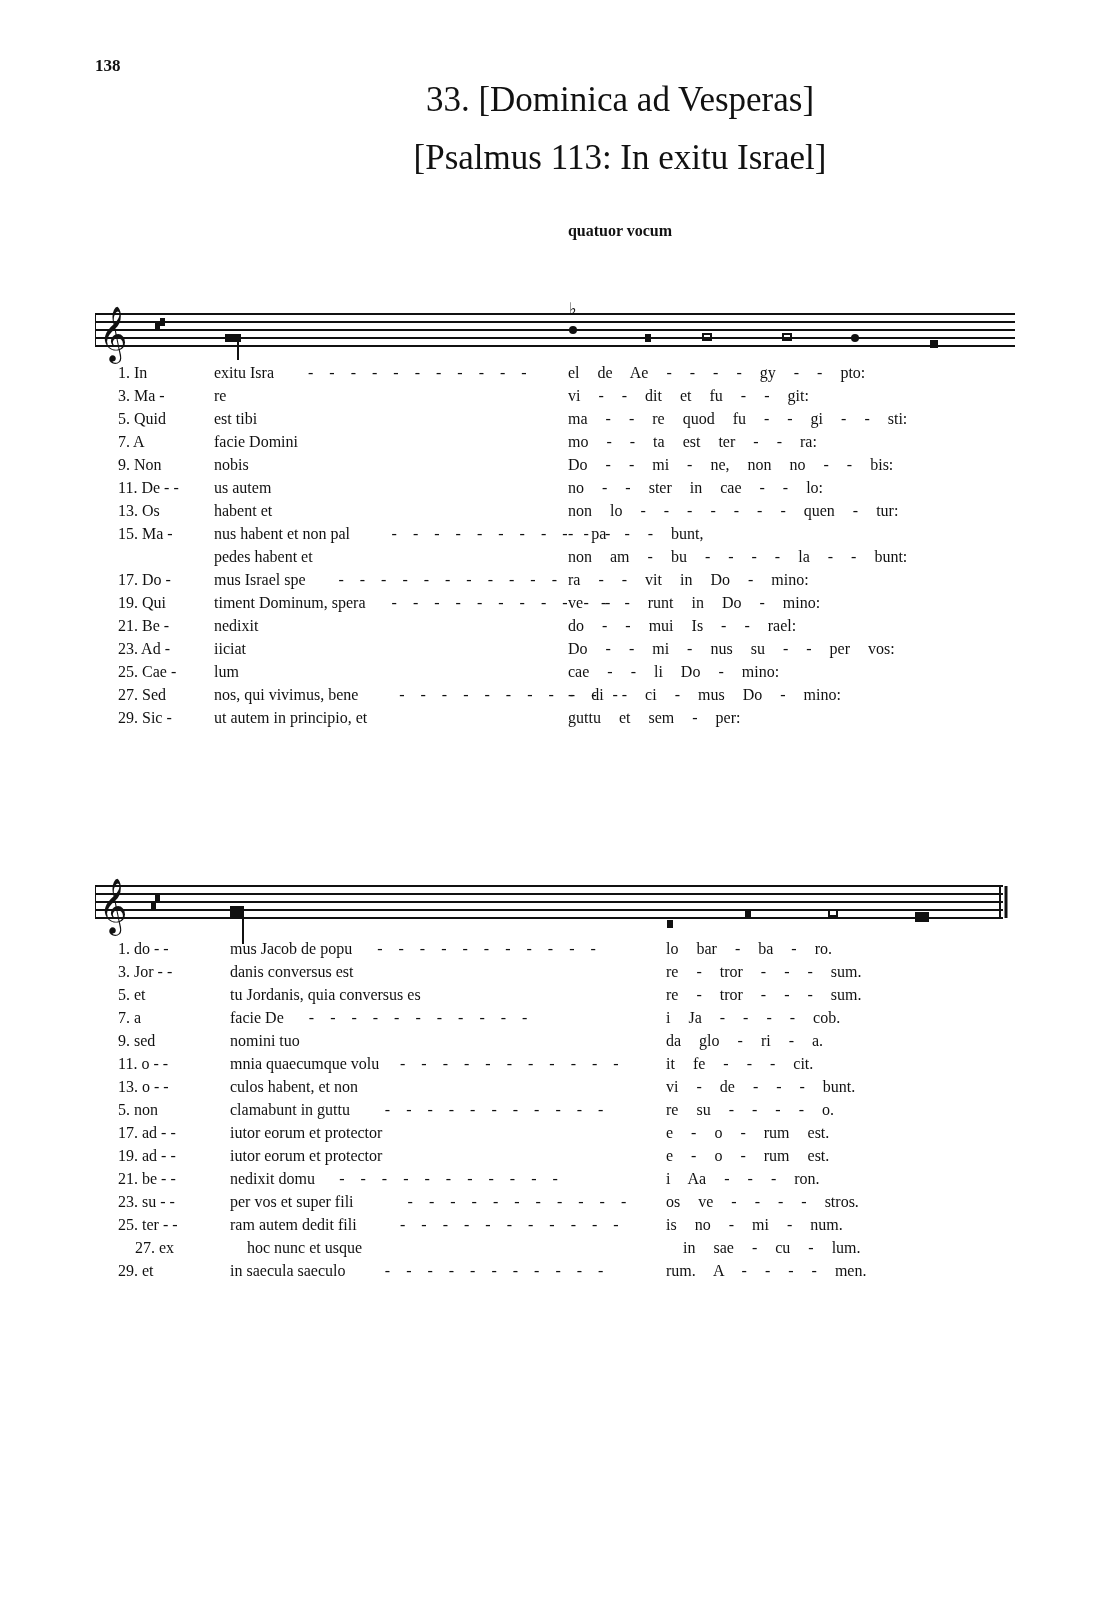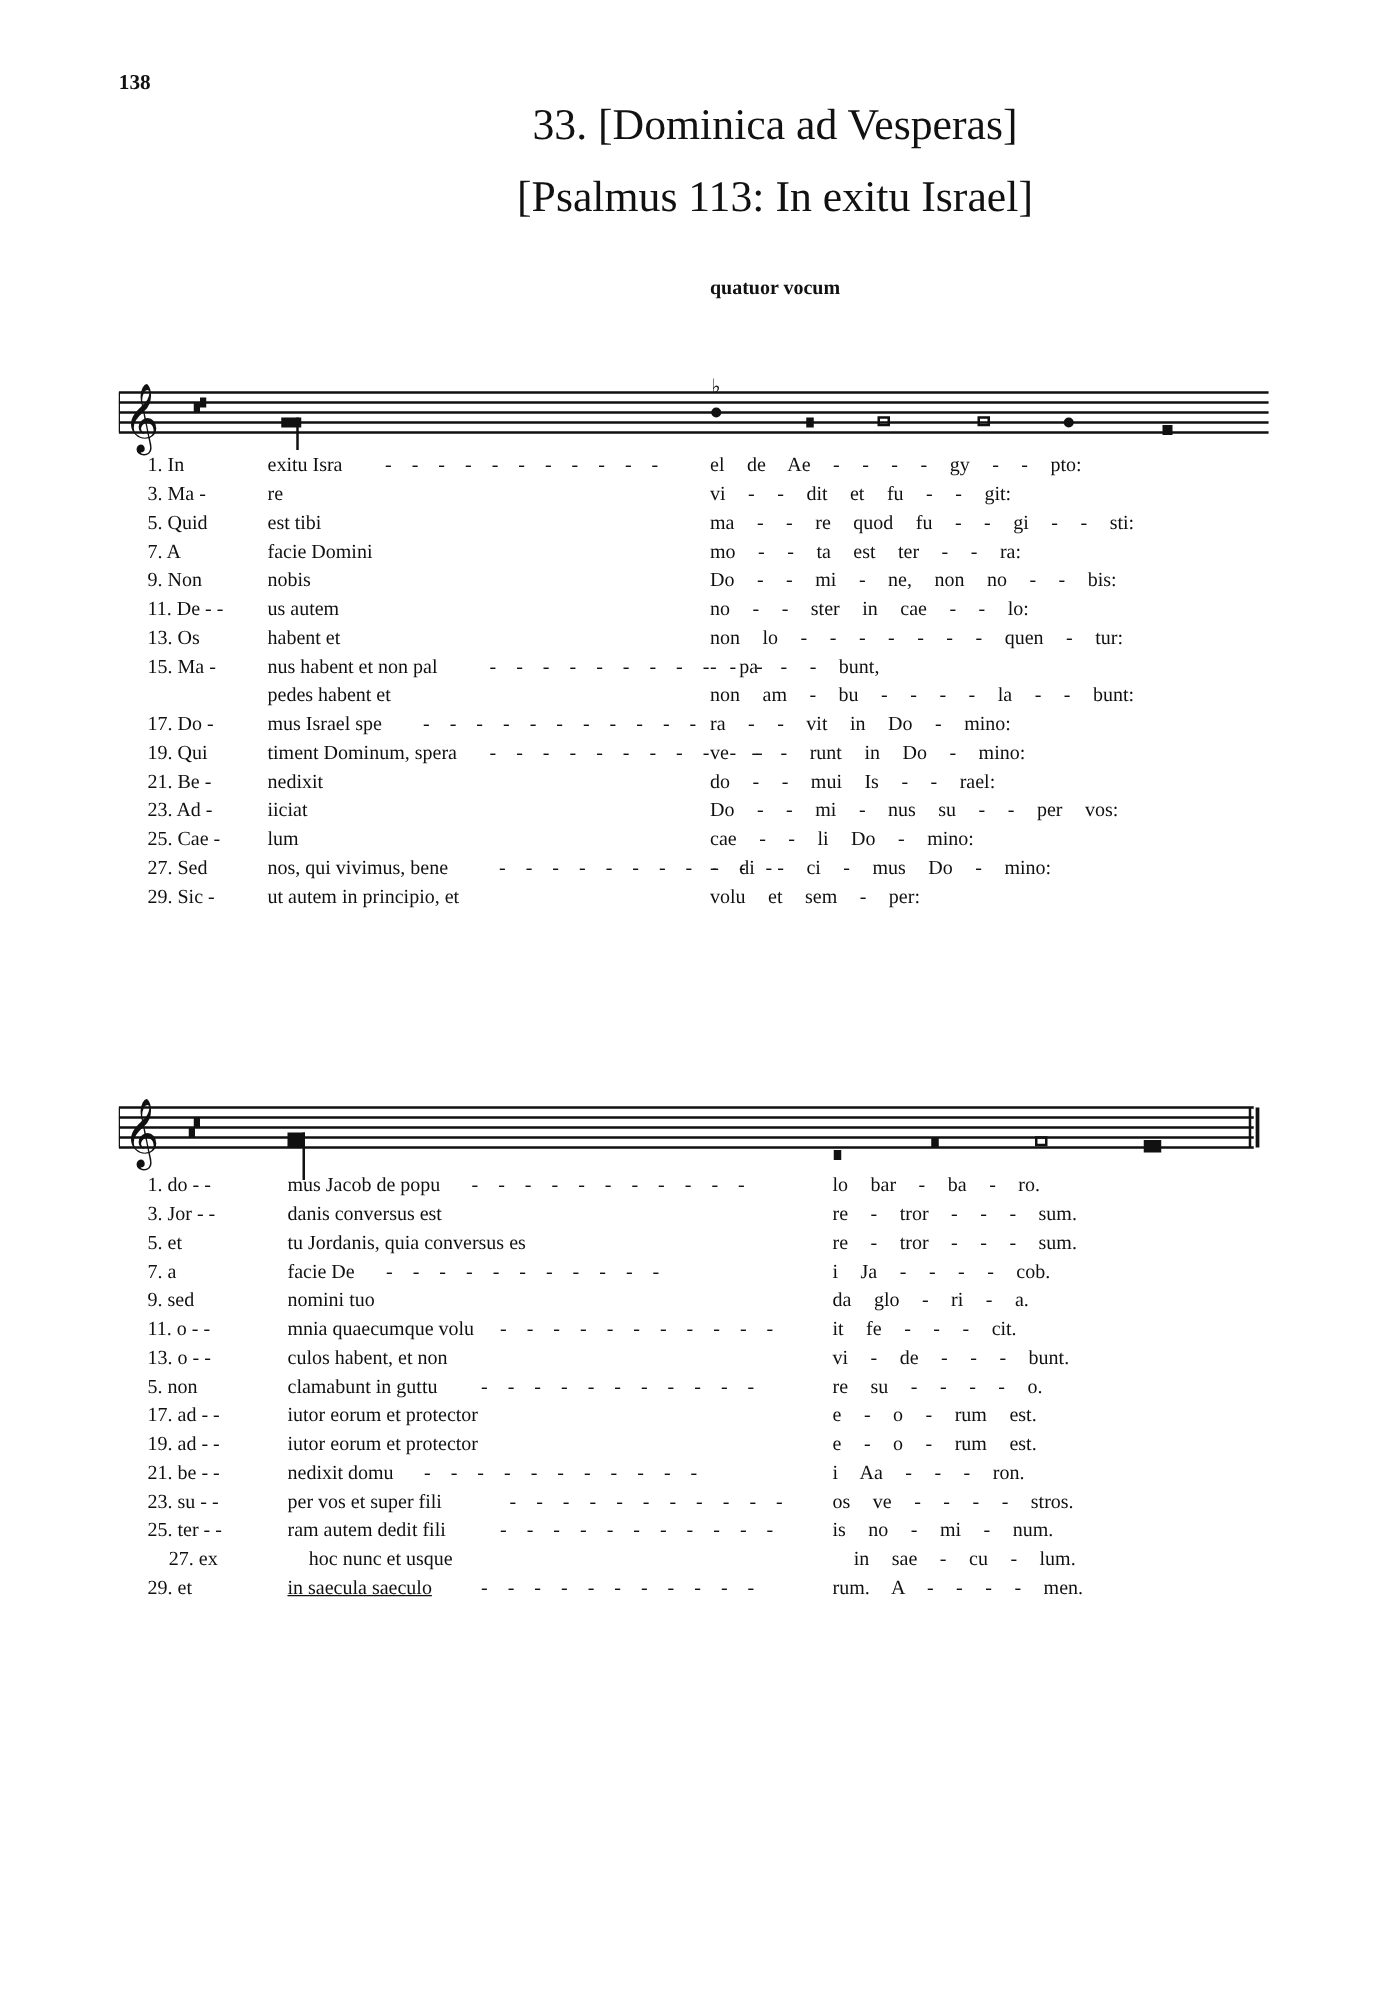--- a/index.html
+++ b/index.html
@@ -130,21 +130,21 @@
     </div>
     <div class="verse-line" style="top: 322px; left: 0px; width: 1100px;">
       <span style="left: 118px;">27. Sed</span>
       <span style="left: 214px;">nos, qui vivimus, bene</span>
       <span style="left: 399.2px; letter-spacing: 6px;">- - - - - - - - - - -</span>
       <span style="left: 568px; word-spacing: 14px;">- di   -   ci   -   mus   Do   -   mino:</span>
     </div>
     <div class="verse-line" style="top: 345px; left: 0px; width: 1100px;">
       <span style="left: 118px;">29. Sic  -</span>
       <span style="left: 214px;">ut autem in principio, et</span>
-      <span style="left: 568px; word-spacing: 14px;">volu   et   sem   -   per:</span>
+      <span style="left: 568px; word-spacing: 14px;">guttu   et   sem   -   per:</span>
     </div>
   </div>
 
 <div class="staff" style="left:95px; top:872px;">
   <svg width="920" height="80" viewBox="0 0 920 80">
     <g stroke="#111" stroke-width="2">
       <line x1="0" y1="14" x2="908" y2="14"></line>
       <line x1="0" y1="22" x2="908" y2="22"></line>
       <line x1="0" y1="30" x2="908" y2="30"></line>
       <line x1="0" y1="38" x2="908" y2="38"></line>
@@ -240,17 +240,17 @@
       <span style="left: 400px; letter-spacing: 6px;">- - - - - - - - - - -</span>
       <span style="left: 666px; word-spacing: 14px;">is   no   -   mi   -   num.</span>
     </div>
     <div class="verse-line" style="top: 299px; left: 17px; width: 1100px;">
       <span style="left: 118px;">27. ex</span>
       <span style="left: 230px;">hoc nunc et usque</span>
       <span style="left: 666px; word-spacing: 14px;">in   sae   -   cu   -   lum.</span>
     </div>
     <div class="verse-line" style="top: 322px; left: 0px; width: 1100px;">
       <span style="left: 118px;">29. et</span>
-      <span style="left: 230px; text-decoration: underline;">in saecula saeculo</span>
+      <span style="left: 230px;">in saecula saeculo</span>
       <span style="left: 384.8px; letter-spacing: 6px;">- - - - - - - - - - -</span>
       <span style="left: 666px; word-spacing: 14px;">rum.   A   - - - -   men.</span>
     </div>
   </div>
 
 </body></html>

